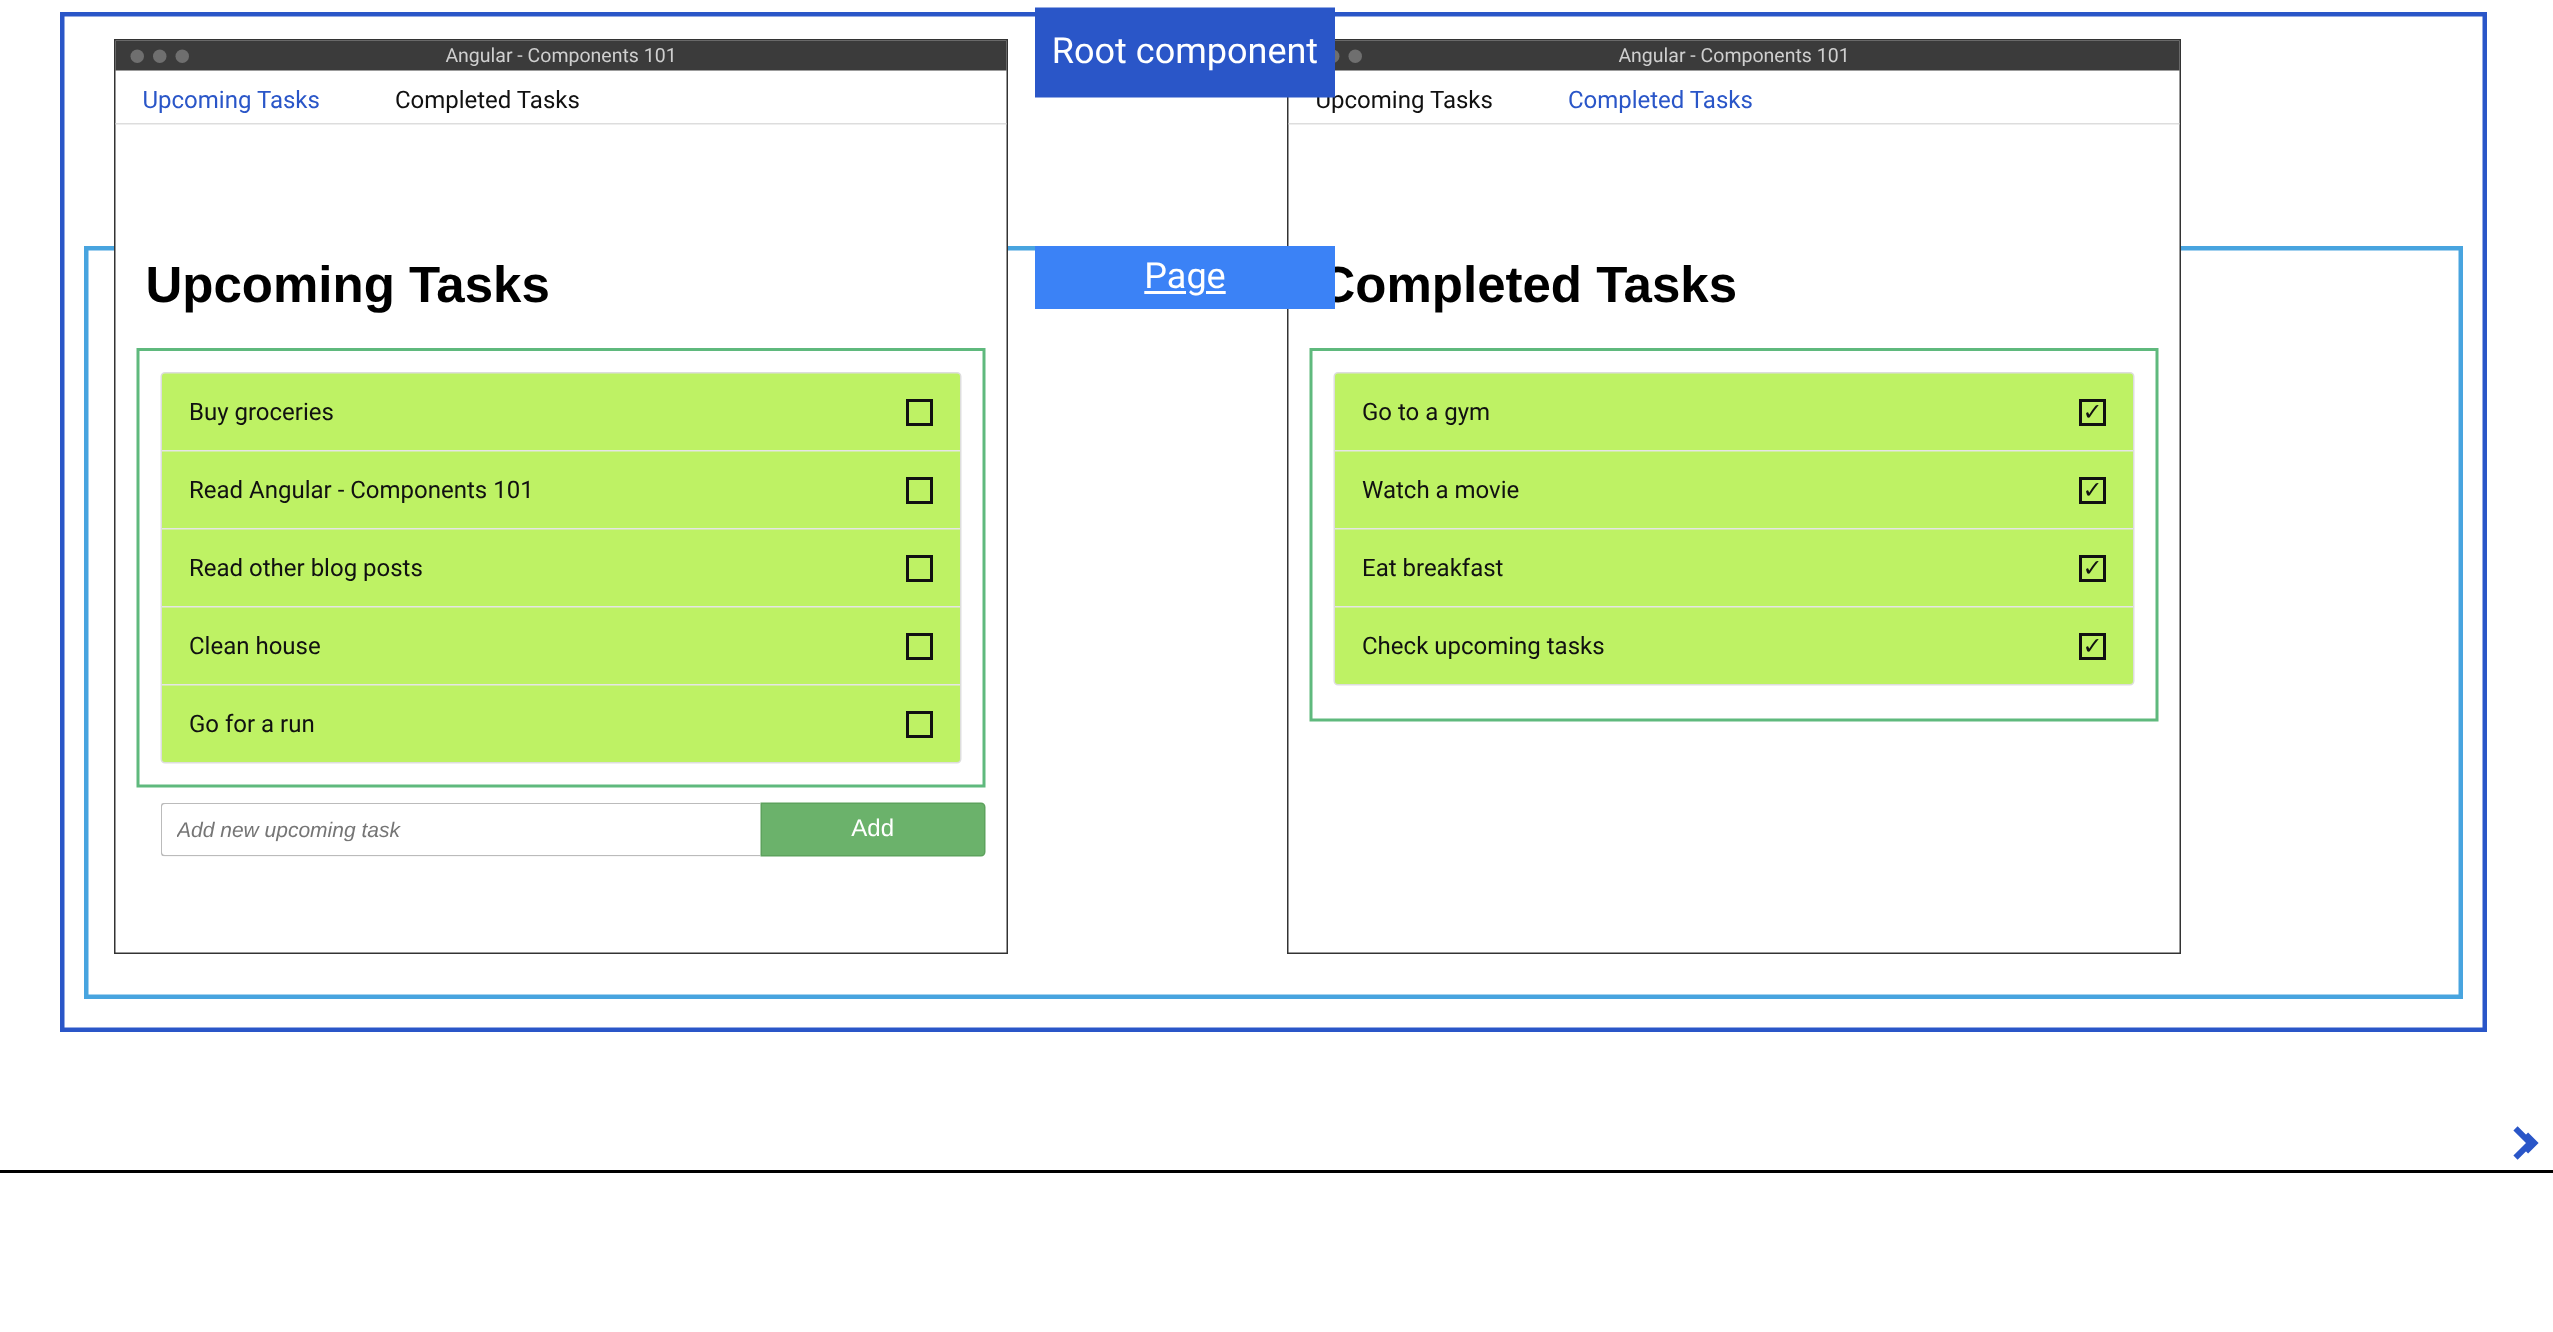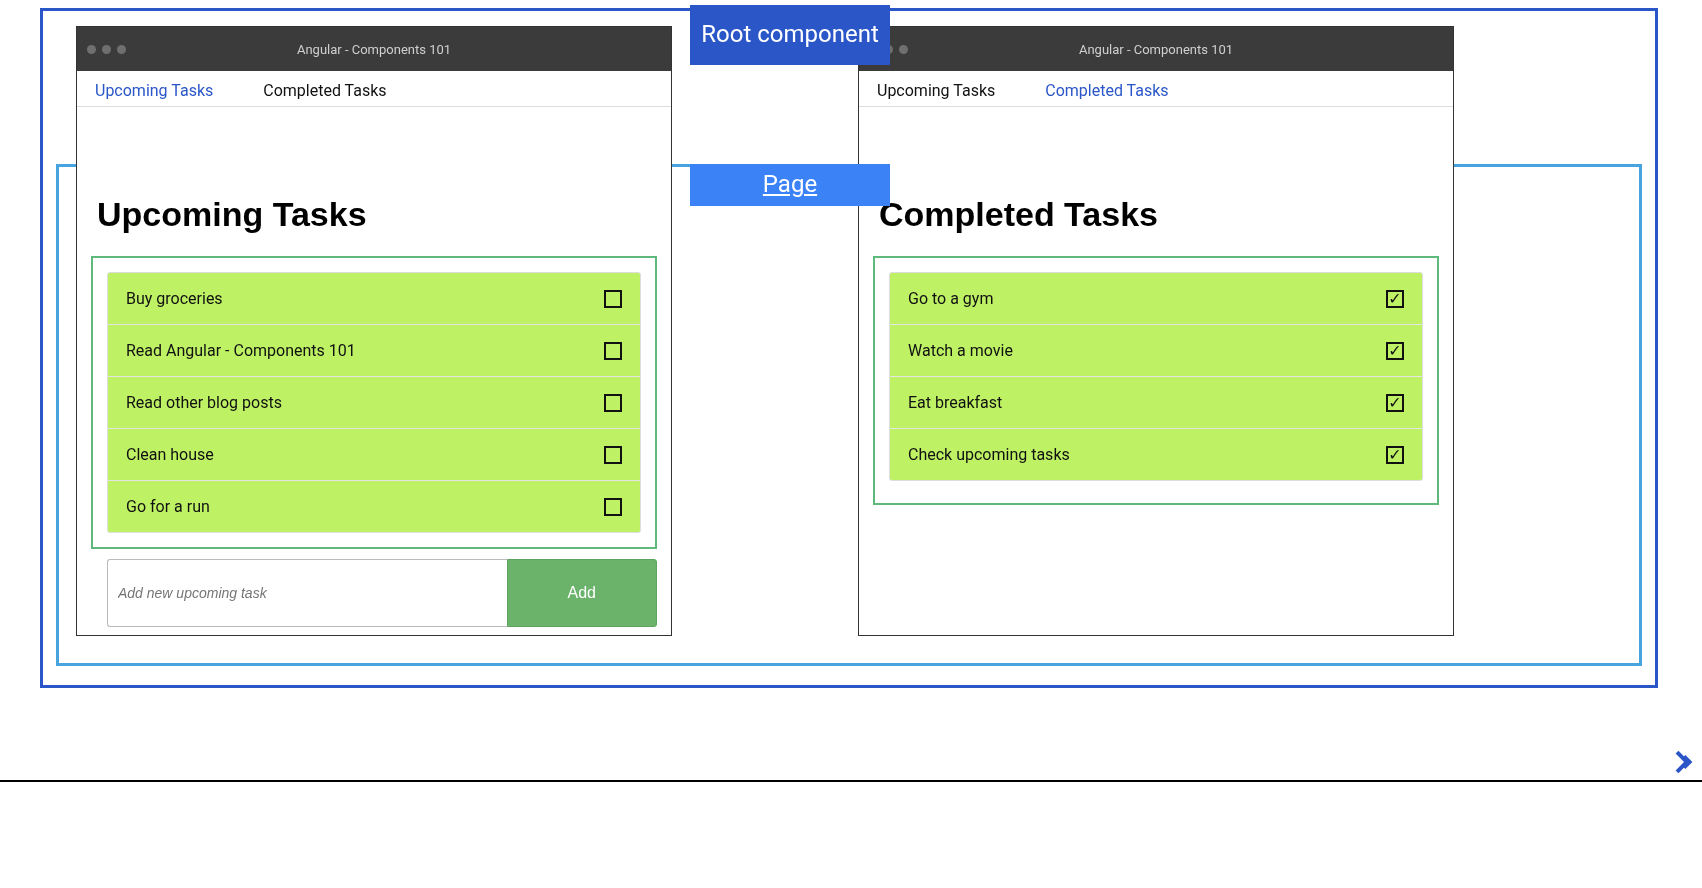--- a/index.html
+++ b/index.html
@@ -66,21 +66,21 @@
     top: 18px;
     width: 596px;
     border: 1px solid #333;
     border-radius: 0;
     background: #fff;
   }
   .window.left { left: 36px; height: 610px; }
   .window.right { left: 818px; height: 610px; }
 
   .titlebar {
-    height: 44px;
+    height: 20px;
     background: #3b3b3b;
     color: #cfcfcf;
     font-size: 13px;
     display: flex;
     align-items: center;
     position: relative;
   }
   .titlebar .dots {
     display: flex;
     gap: 6px;
@@ -166,21 +166,21 @@
     padding: 8px 10px;
     font-style: italic;
     font-size: 14px;
     color: #555;
   }
   .add-btn {
     background: #6bb26b;
     color: #fff;
     border: 1px solid #5da25d;
     border-radius: 0 3px 3px 0;
-    padding: 24px 60px;
+    padding: 8px 60px;
     font-size: 16px;
     cursor: pointer;
   }
 
   .bottom-rule {
     position: absolute;
     left: 0; right: 0;
     top: 780px;
     border-bottom: 2px solid #000;
   }

